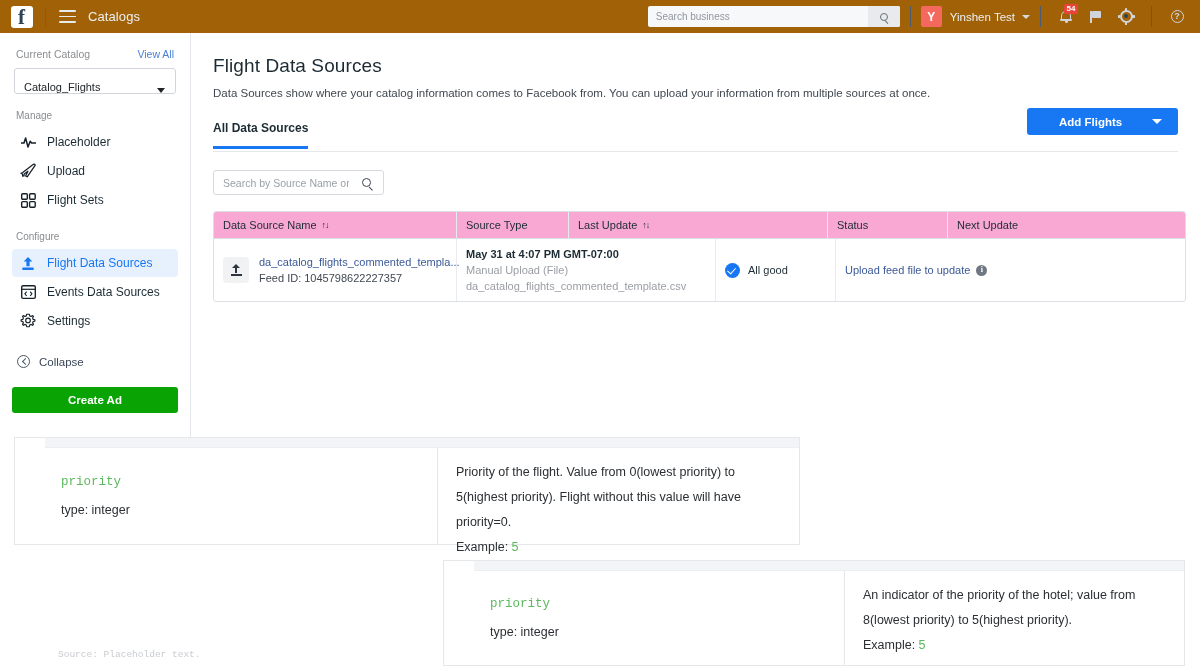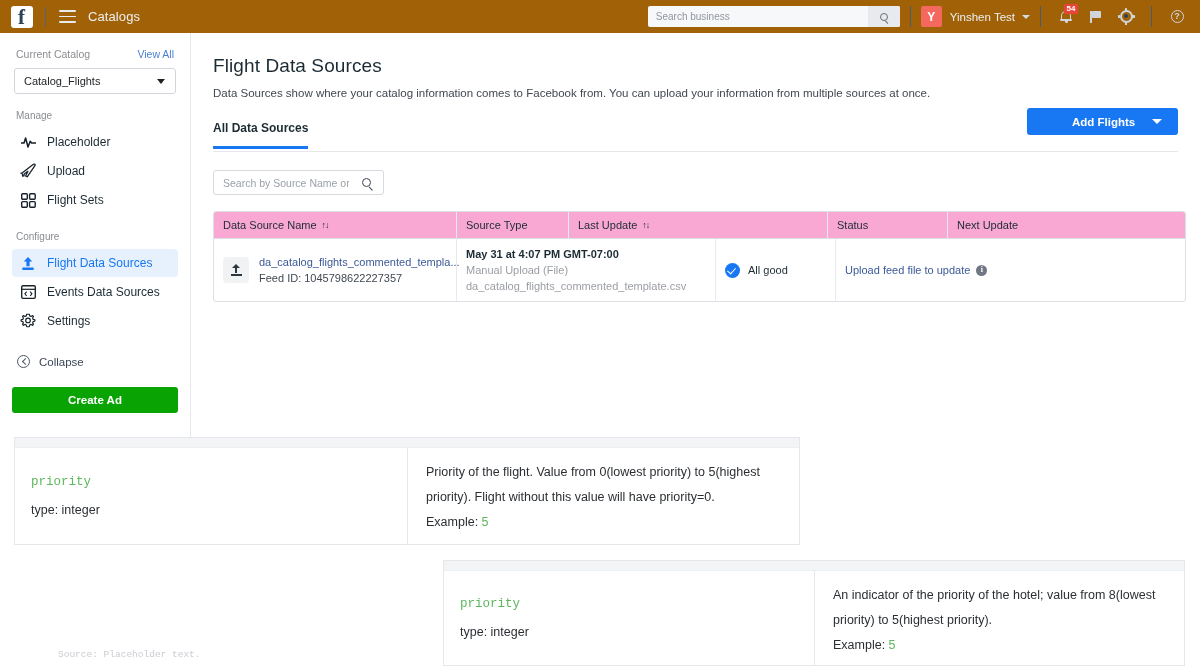--- a/index.html
+++ b/index.html
@@ -95,21 +95,21 @@
   
   .sidebar {
     position:absolute; top:33px; left:0; width:191px; height:404px;
     background:#fff; border-right:1px solid #e3e6ea;
   }
   .cat-head { display:flex; align-items:baseline; padding: 15px 16px 0 16px; }
   .cat-label { font-size:10.5px; color:#8a8d91; }
   .view-all { margin-left:auto; font-size:10.5px; color:#4a7fd4; cursor:pointer; }
   .cat-select {
     margin: 8px 14px 0 14px; height:26px; border:1px solid #d2d6dc; border-radius:3px;
-    display:flex; align-items:center; padding: 0 9px; position:relative;
+    display:flex; align-items:flex-end; padding: 0 9px; position:relative;
   }
   .cat-select span { font-size:11px; color:#212529; }
   .cat-select .caret {
     position:absolute; right:10px;
     width:0; height:0; border-left:4.5px solid transparent; border-right:4.5px solid transparent;
     border-top:5px solid #202326;
   }
   .sec-label { font-size:10px; color:#8a8d91; padding: 16px 0 6px 16px; }
   .nav-item {
     display:flex; align-items:center; height:28px; margin: 1px 12px; padding-left:5px;
@@ -139,21 +139,21 @@
     margin: 22px 22px 0 22px; height:31px; border-bottom:1px solid #e5e7ea;
     display:flex; align-items:flex-start; position:relative;
   }
   .tab {
     font-size:12px; font-weight:bold; color:#1c2b33; padding-bottom:11px;
     border-bottom:3px solid #1877f2; cursor:pointer;
   }
   .add-flights {
     position:absolute; right:0; top:-13px; width:151px; height:27px;
     background:#1877f2; border-radius:3px; color:#fff;
-    font-size:11.5px; font-weight:bold; display:flex; align-items:center; cursor:pointer;padding-left:13px;
+    font-size:11.5px; font-weight:bold; display:flex; align-items:center; cursor:pointer;
   }
   .add-flights .lbl { margin-left:32px; }
   .add-flights .caret {
     position:absolute; right:16px; top:11px;
     width:0; height:0; border-left:5px solid transparent; border-right:5px solid transparent;
     border-top:5.5px solid #fff;
   }
   .src-search {
     margin: 18px 0 0 22px; width:171px; height:25px;
     border:1px solid #d6d9de; border-radius:3px; display:flex; align-items:center;
@@ -208,21 +208,21 @@
   }
   .status-txt { font-size:11px; color:#1c2b33; }
   .nextup { font-size:11px; color:#3b5998; }
   .info-ico {
     width:11px; height:11px; border-radius:50%; background:#6f7782; color:#fff;
     font-size:8px; font-weight:bold; display:flex; align-items:center; justify-content:center;
     margin-left:6px; line-height:1; font-family:"Liberation Serif", serif;
   }
 
   
-  .docpanel { position:absolute; background:#fff; border:1px solid #e5e7ea; }
+  .docpanel { position:absolute; background:#fff; border:1px solid #e5e7ea;padding-left:30px; }
   .doc1 { left:14px; top:437px; width:786px; height:108px; }
   .doc2 { left:443px; top:560px; width:742px; height:106px; }
   .doc-strip { height:10px; background:#f2f4f6; border-bottom:1px solid #eceff1;}
   .doc-body { display:flex; height:calc(100% - 10px); }
   .doc-left { border-right:1px solid #e5e7ea; display:flex; flex-direction:column; justify-content:center;}
   .doc1 .doc-left { width:393px; padding-left:16px; }
   .doc2 .doc-left { width:371px; padding-left:16px; }
   .doc-key { font-family:"Liberation Mono", monospace; font-size:12.5px; color:#5cb85c; }
   .doc-type { font-size:12.5px; color:#2b2f33; margin-top:14px; }
   .doc-right { flex:1; padding: 12px 18px 0 18px; }

